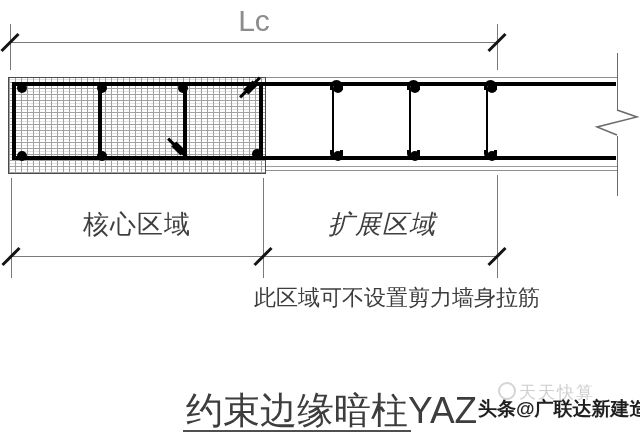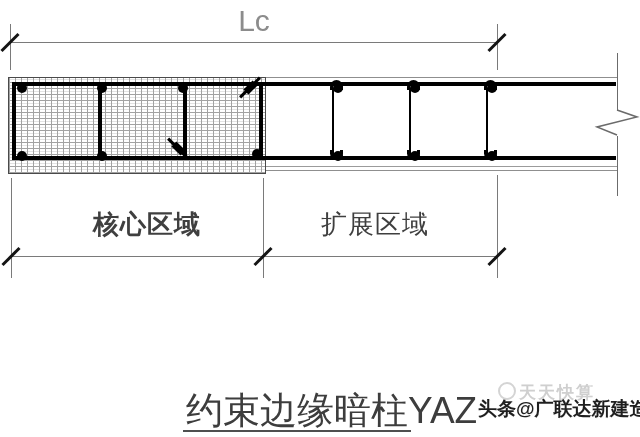--- a/index.html
+++ b/index.html
@@ -40,21 +40,21 @@
   
   .lc-label{position:absolute;left:231px;top:4px;width:46px;text-align:center;
     font-size:30px;color:#8c8c8c;font-weight:400;}
   .region-label{position:absolute;top:207px;width:170px;text-align:center;
     font-size:26px;color:#3f3f3f;letter-spacing:1px;}
   .note-line{position:absolute;color:#3d3d3d;white-space:nowrap;}
   .title-label{position:absolute;left:186px;top:386px;width:230px;text-align:center;
     font-size:37px;color:#3d3d3d;white-space:nowrap;}
   .title-rule{position:absolute;left:183px;top:430px;width:228px;height:2px;background:#4f4f4f;}
   .wm-faint{position:absolute;left:498px;top:381px;font-size:17px;color:#cfcfcf;
-    letter-spacing:2px;white-space:nowrap;font-weight:bold;}
+    letter-spacing:2px;white-space:nowrap;}
   .wm-faint .logo{display:inline-block;width:14px;height:14px;border:2px solid #d4d4d4;
     border-radius:50%;vertical-align:-2px;margin-right:3px;}
   .wm-dark{position:absolute;left:478px;top:396px;font-size:19px;font-weight:700;color:#1f1f1f;
     white-space:nowrap;text-shadow:2px 2px 0 #ffffff,1px 1px 0 #f2f2f2;}
 </style>
 </head>
 <body>
 
 <div class="canvas">
 
@@ -120,23 +120,24 @@
   <div class="vline" style="left:617px;top:136px;height:60px;background:#6b6b6b;"></div>
 
   <div class="vline" style="left:11px;top:178px;height:100px;"></div>
   <div class="vline" style="left:263px;top:178px;height:100px;"></div>
   <div class="vline" style="left:497px;top:175px;height:103px;"></div>
   <div class="hline" style="left:11px;top:256px;width:486px;"></div>
   <div class="tick" style="left:-1px;top:255px;"></div>
   <div class="tick" style="left:251px;top:255px;"></div>
   <div class="tick" style="left:485px;top:255px;"></div>
 
-  <div class="region-label" style="left:62px;font-weight:bold;">核心区域</div>
-  <div class="region-label" style="left:290px;">扩展区域</div>
+  <div class="region-label" style="left:52px;">核心区域</div>
+  <div class="region-label" style="left:297px;font-style:italic;">扩展区域</div>
 
+  <div class="note-line" style="left:254px;top:283px;font-size:22px;">此区域可不设置剪力墙身拉筋</div>
 
   <div class="title-label">约束边缘暗柱YAZ</div>
   <div class="title-rule"></div>
 
   <div class="wm-faint"><span class="logo"></span><span>天天快算</span></div>
   <div class="wm-dark">头条@广联达新建造</div>
 
 </div>
 
 </body></html>

